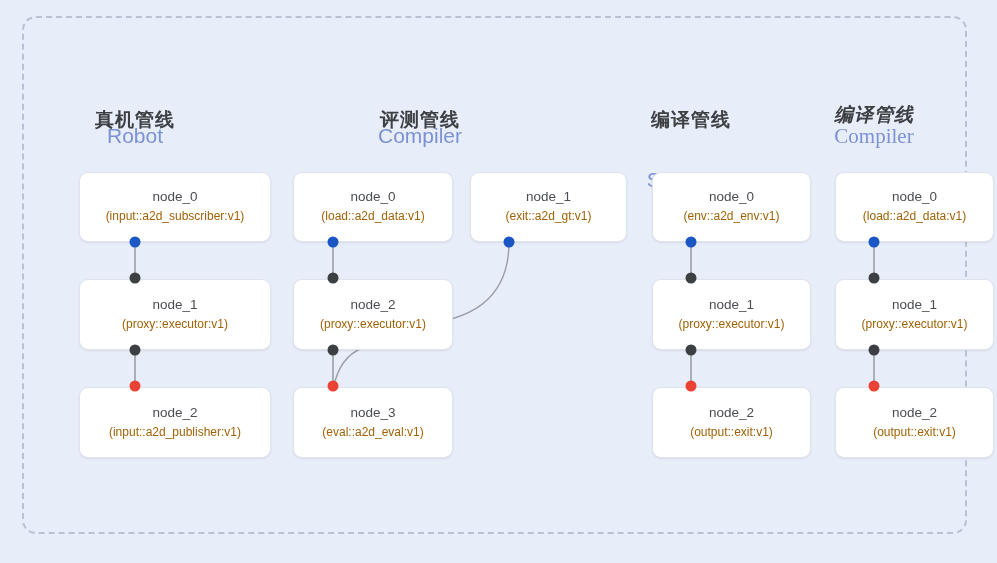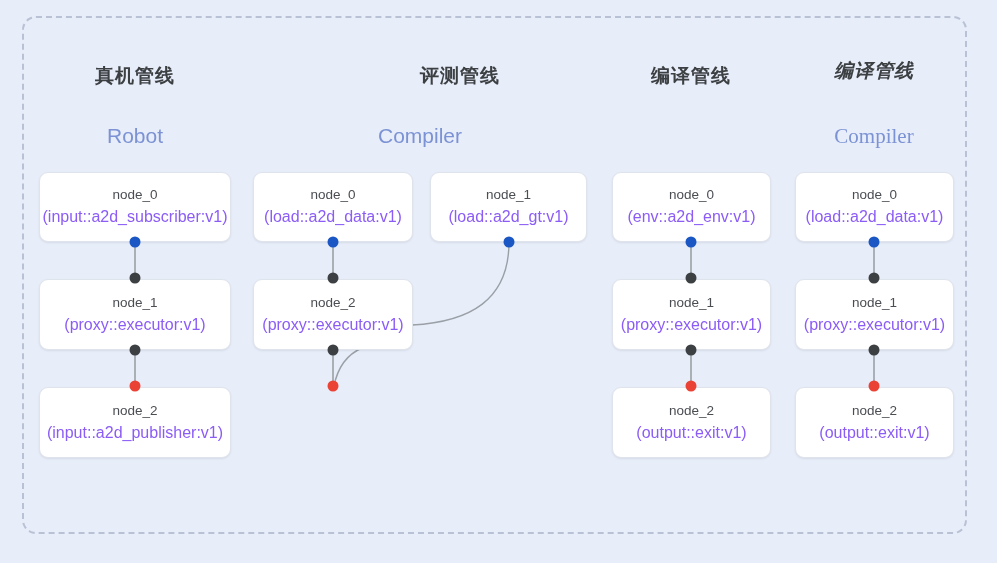--- a/index.html
+++ b/index.html
@@ -37,20 +37,21 @@
     pointer-events: none;
   }
   .col-title-cn {
     position: absolute;
     text-align: center;
     font-size: 19px;
     font-weight: bold;
     color: #3c4043;
     white-space: nowrap;
     letter-spacing: 1px;
+    margin-top: 44px;
   }
   .col-title-en {
     position: absolute;
     text-align: center;
     font-size: 21px;
     font-weight: normal;
     color: #7b92d4;
     white-space: nowrap;
   }
   .node-card {
@@ -58,30 +59,31 @@
     box-sizing: border-box;
     background: #ffffff;
     border: 1px solid #dfe3eb;
     border-radius: 9px;
     box-shadow: 0 1px 2px rgba(60,64,67,0.10);
     display: flex;
     flex-direction: column;
     align-items: center;
     justify-content: center;
     gap: 5px;
+    margin-left: 40px;
   }
   .node-title {
     font-size: 13.5px;
     color: #4a4d52;
     line-height: 1.1;
     white-space: nowrap;
   }
   .node-sub {
-    font-size: 16px;
-    color: #8b5cf6;
+    font-size: 12px;
+    color: #a16207;
     line-height: 1.1;
     white-space: nowrap;
   }
   .port {
     position: absolute;
     width: 11px;
     height: 11px;
     border-radius: 50%;
     transform: translate(-50%, -50%);
   }
@@ -130,42 +132,46 @@
   </div>
   <div class="port dark" style="left:135px; top:278px;"></div>
   <div class="port dark" style="left:135px; top:350px;"></div>
 
   <div class="node-card" style="left:39px; top:387px; width:192px; height:71px;">
     <div class="node-title">node_2</div>
     <div class="node-sub">(input::a2d_publisher:v1)</div>
   </div>
   <div class="port red" style="left:135px; top:386px;"></div>
 
-  <div class="col-title-cn" style="left:340px; top:63px; width:160px;text-align:right;">评测管线</div>
+  <div class="col-title-cn" style="left:340px; top:63px; width:160px;">评测管线</div>
   <div class="col-title-en" style="left:340px; top:124px; width:160px;">Compiler</div>
 
   <div class="node-card" style="left:253px; top:172px; width:160px; height:70px;">
     <div class="node-title">node_0</div>
     <div class="node-sub">(load::a2d_data:v1)</div>
   </div>
   <div class="port blue" style="left:333px; top:242px;"></div>
 
   <div class="node-card" style="left:430px; top:172px; width:157px; height:70px;">
     <div class="node-title">node_1</div>
-    <div class="node-sub">(load::a2d_gt:v1)</div>
+    <div class="node-sub">(exit::a2d_gt:v1)</div>
   </div>
   <div class="port blue" style="left:509px; top:242px;"></div>
 
   <div class="node-card" style="left:253px; top:279px; width:160px; height:71px;">
     <div class="node-title">node_2</div>
     <div class="node-sub">(proxy::executor:v1)</div>
   </div>
   <div class="port dark" style="left:333px; top:278px;"></div>
   <div class="port dark" style="left:333px; top:350px;"></div>
 
+  <div class="node-card" style="left:253px; top:387px; width:160px; height:71px;">
+    <div class="node-title">node_3</div>
+    <div class="node-sub">(eval::a2d_eval:v1)</div>
+  </div>
   <div class="port red" style="left:333px; top:386px;"></div>
 
   <div class="col-title-cn" style="left:611px; top:63px; width:160px;">编译管线</div>
   <div class="col-title-en" style="left:611px; top:124px; width:160px;margin-top:44px;">Simulator</div>
 
   <div class="node-card" style="left:612px; top:172px; width:159px; height:70px;">
     <div class="node-title">node_0</div>
     <div class="node-sub">(env::a2d_env:v1)</div>
   </div>
   <div class="port blue" style="left:691px; top:242px;"></div>

